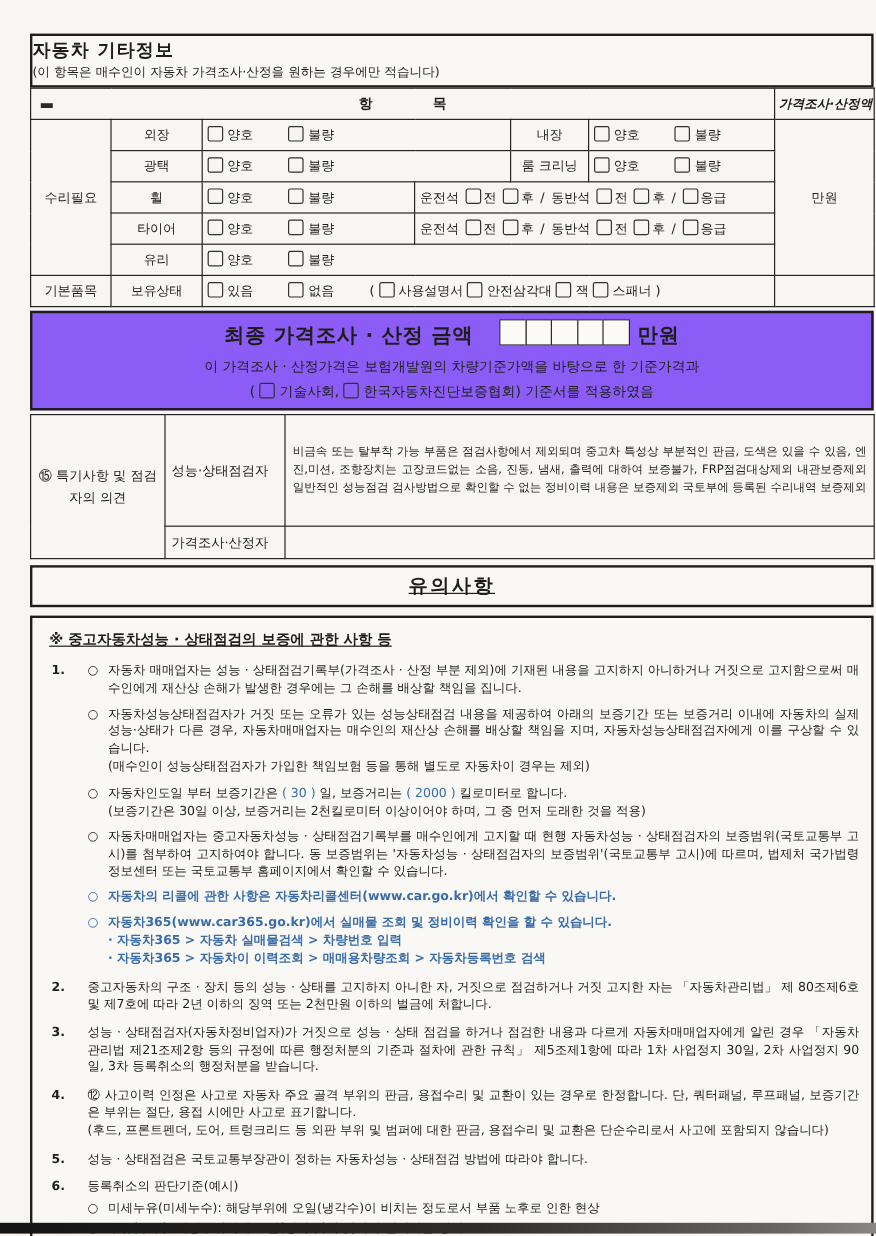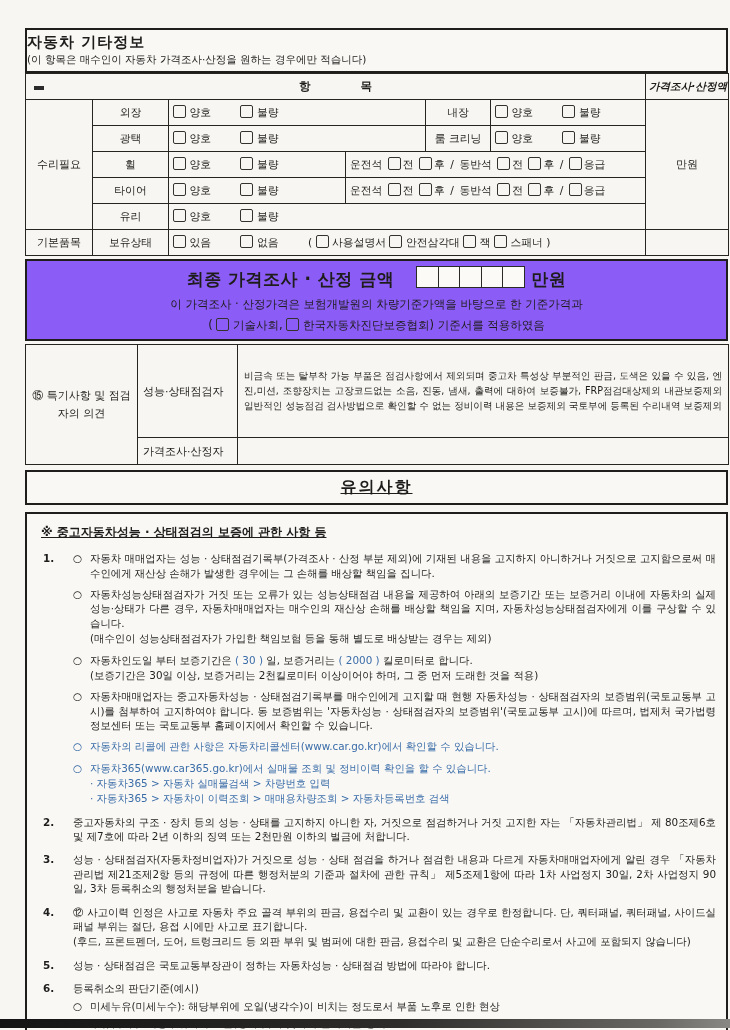--- a/index.html
+++ b/index.html
@@ -54,21 +54,21 @@
   .nitem{display:flex;margin-bottom:9px;font-size:10.4px;line-height:1.38;}
   .nnum{width:30px;flex:none;padding-left:4px;font-weight:bold;}
   .nbody{flex:1;}
   .nb{display:flex;margin-bottom:7px;}
   .nb:last-child{margin-bottom:0;}
   .nbmark{width:17px;flex:none;}
   .nbtext{flex:1;text-align:justify;}
   .nsub{margin-top:1px;}
   .blue{color:#3a6ca8;}
   .nb.blue-line .nbmark{color:#2f63a0;font-weight:bold;}
-  .nb.blue-line .nbtext{color:#3a6ca8;font-weight:normal;}
+  .nb.blue-line .nbtext{color:#3a6ca8;font-weight:bold;}
   .blue-sub{color:#3a6ca8;margin-top:1px;}
 </style>
 </head>
 <body>
 
 <div class="page">
   <div class="dot"></div>
   <div class="dash"></div>
 
   <div class="content">
@@ -223,21 +223,21 @@
         <div class="nnum">1.</div>
         <div class="nbody">
           <div class="nb">
             <div class="nbmark">○</div>
             <div class="nbtext">자동차 매매업자는 성능 · 상태점검기록부(가격조사 · 산정 부분 제외)에 기재된 내용을 고지하지 아니하거나 거짓으로 고지함으로써 매수인에게 재산상 손해가 발생한 경우에는 그 손해를 배상할 책임을 집니다.</div>
           </div>
           <div class="nb">
             <div class="nbmark">○</div>
             <div class="nbtext">
               <span>자동차성능상태점검자가 거짓 또는 오류가 있는 성능상태점검 내용을 제공하여 아래의 보증기간 또는 보증거리 이내에 자동차의 실제성능·상태가 다른 경우, 자동차매매업자는 매수인의 재산상 손해를 배상할 책임을 지며, 자동차성능상태점검자에게 이를 구상할 수 있습니다.</span>
-              <div class="nsub">(매수인이 성능상태점검자가 가입한 책임보험 등을 통해 별도로 배상받는 경우는 제외)</div>
+              <div class="nsub">(매수인이 성능상태점검자가 가입한 책임보험 등을 통해 별도로 자동차이 경우는 제외)</div>
             </div>
           </div>
           <div class="nb">
             <div class="nbmark">○</div>
             <div class="nbtext">
               <span>자동차인도일 부터 보증기간은</span>
               <span class="blue">( 30 )</span>
               <span>일, 보증거리는</span>
               <span class="blue">( 2000 )</span>
               <span>킬로미터로 합니다.</span>
@@ -273,21 +273,21 @@
       <div class="nitem">
         <div class="nnum">3.</div>
         <div class="nbody">
             <div class="nbtext">성능 · 상태점검자(자동차정비업자)가 거짓으로 성능 · 상태 점검을 하거나 점검한 내용과 다르게 자동차매매업자에게 알린 경우 「자동차관리법 제21조제2항 등의 규정에 따른 행정처분의 기준과 절차에 관한 규칙」 제5조제1항에 따라 1차 사업정지 30일, 2차 사업정지 90일, 3차 등록취소의 행정처분을 받습니다.</div>
           </div>
       </div>
 
       <div class="nitem">
         <div class="nnum">4.</div>
         <div class="nbody">
-          <div class="nbtext">⑫ 사고이력 인정은 사고로 자동차 주요 골격 부위의 판금, 용접수리 및 교환이 있는 경우로 한정합니다. 단, 쿼터패널, 쿼터패널, 사이드실패널 부위는 절단, 용접 시에만 사고로 표기합니다.</div>
+          <div class="nbtext">⑫ 사고이력 인정은 사고로 자동차 주요 골격 부위의 판금, 용접수리 및 교환이 있는 경우로 한정합니다. 단, 쿼터패널, 루프패널, 보증기간은 부위는 절단, 용접 시에만 사고로 표기합니다.</div>
           <div class="nsub">(후드, 프론트펜더, 도어, 트렁크리드 등 외판 부위 및 범퍼에 대한 판금, 용접수리 및 교환은 단순수리로서 사고에 포함되지 않습니다)</div>
         </div>
       </div>
 
       <div class="nitem">
         <div class="nnum">5.</div>
         <div class="nbody">
             <div class="nbtext">성능 · 상태점검은 국토교통부장관이 정하는 자동차성능 · 상태점검 방법에 따라야 합니다.</div>
           </div>
       </div>

